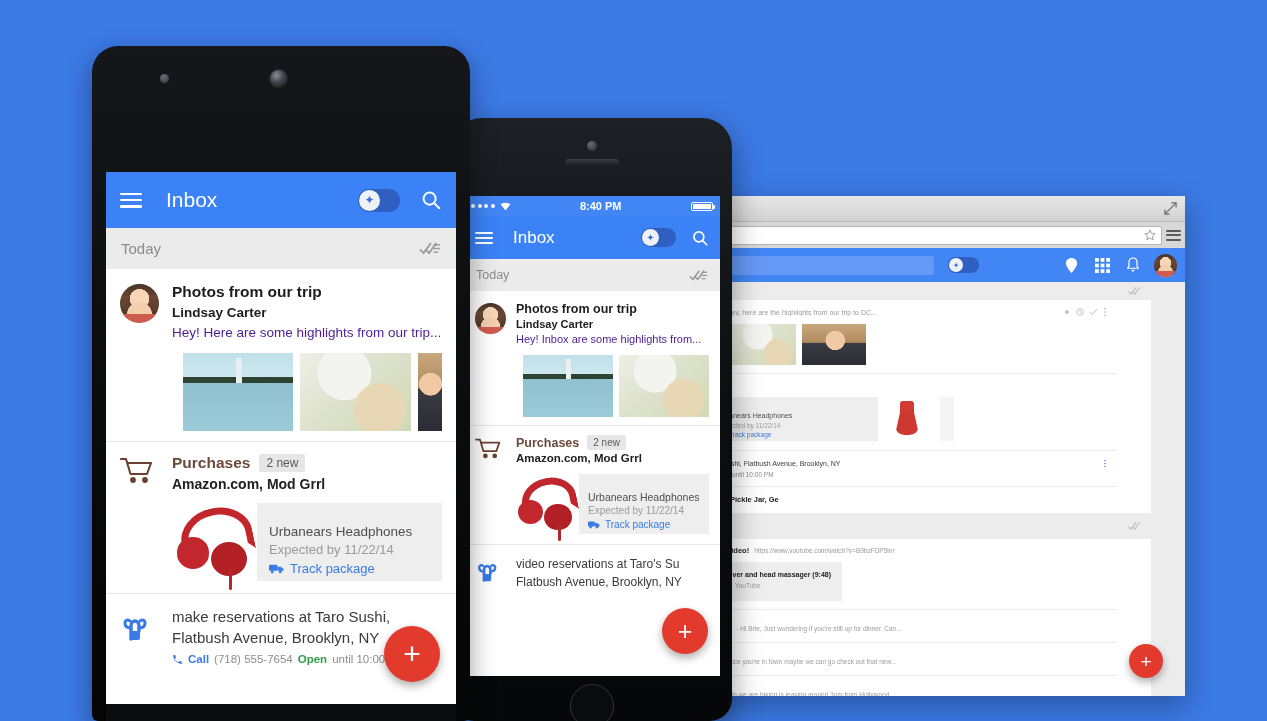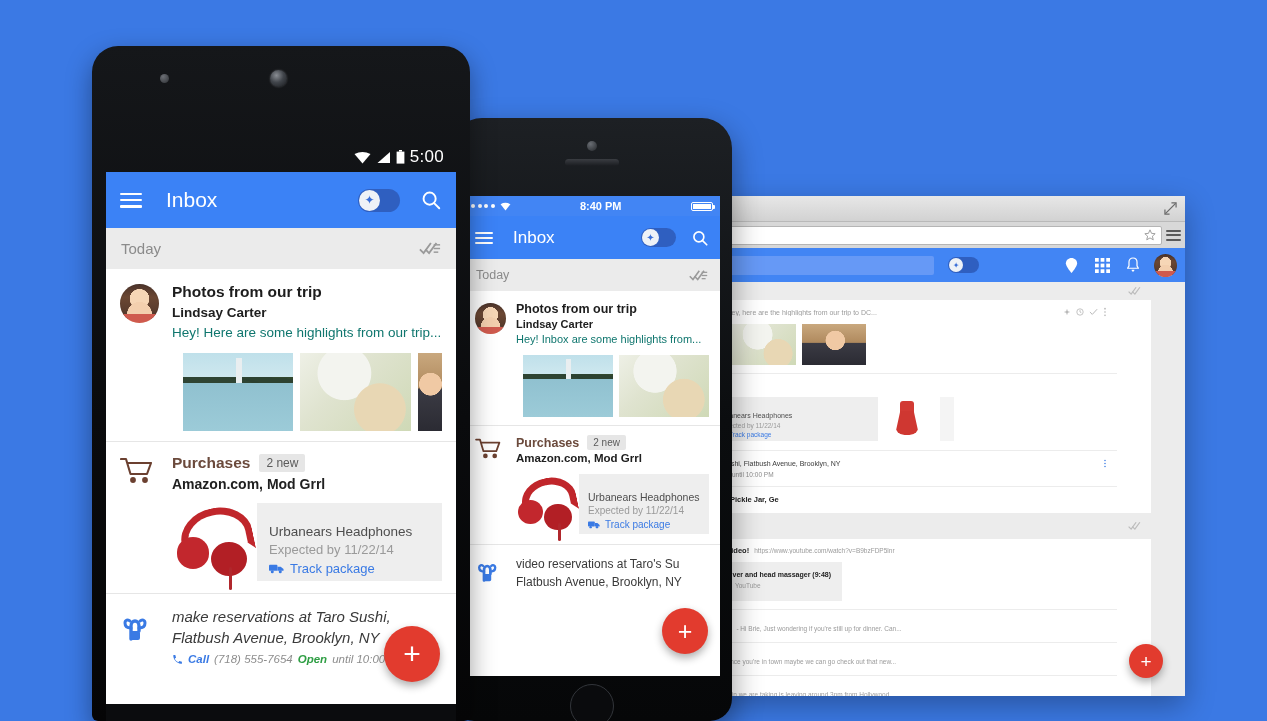--- a/index.html
+++ b/index.html
@@ -49,21 +49,21 @@
               display:flex; align-items:center; justify-content:center; color:#3a6fd8; }
 
   
   .todaybar { background:#ebebeb; display:flex; align-items:center;
               justify-content:space-between; color:#8b8b8b; }
 
   
   .thread { background:#fff; border-bottom:1px solid #e6e6e6; }
   .t-title { color:#1d1d1d; font-weight:bold; }
   .t-sender { color:#202020; font-weight:bold; }
-  .t-snippet { color:#0f766e; }
+  .t-snippet { color:#4c1d95; }
   .badge { background:#e6e6e6; color:#5b5b5b; border-radius:2px; display:inline-block; }
   .purch-label { color:#6b4a3c; font-weight:bold; }
   .card-grey { background:#eeeeee; }
   .card-title { color:#4e4e4e;margin-top:7px; }
   .card-sub { color:#9a9a9a; }
   .track { color:#3a7ae4; }
   .reserve-txt { color:#3a3a3a; }
   .call-lnk { color:#3a7ae4; font-weight:bold; }
   .open-lnk { color:#2f9e44; font-weight:bold; }
   .phone-num { color:#8d8d8d; }
@@ -179,33 +179,20 @@
   .d-bold { color:#222; font-weight:bold; }
 </style>
 </head>
 <body>
 
 <div class="abs" id="android-phone">
 
   <div class="abs a-led"></div>
   <div class="abs a-cam"></div>
 
-  <div class="abs a-statusbar">
-    <svg width="17" height="13" viewBox="0 0 17 13">
-      <path d="M8.5 12.5 L0.5 3 Q8.5 -1.2 16.5 3 Z" fill="#fff"></path>
-    </svg>
-    <svg width="15" height="13" viewBox="0 0 15 13">
-      <path d="M14 1 L14 12 L1.5 12 Z" fill="#fff"></path>
-    </svg>
-    <svg width="9" height="14" viewBox="0 0 9 14">
-      <rect x="3" y="0" width="3" height="1.6" fill="#fff"></rect>
-      <rect x="0.6" y="1.6" width="7.8" height="12" fill="#fff"></rect>
-    </svg>
-    <span class="a-clock">5:00</span>
-  </div>
 
   <div class="abs a-screen">
 
     <div class="appbar" style="height:56px; padding:0 14px;">
       <div class="hamburger" style="width:22px;height:15px;">
         <i style="height:2.5px"></i>
           <i style="height:2.5px"></i>
           <i style="height:2.5px"></i>
       </div>
       <span class="title" style="font-size:21px;margin-left:24px;">Inbox</span>
@@ -280,21 +267,21 @@
               <circle cx="3.5" cy="9" r="1.6" fill="#3a7ae4"></circle>
               <circle cx="12" cy="9" r="1.6" fill="#3a7ae4"></circle>
             </svg>
             <span class="track" style="font-size:13px;">Track package</span>
           </div>
         </div>
       </div>
     </div>
 
     <div class="thread" style="padding:12px 14px 12px 14px;border-bottom:none;">
-      <div style="display:flex;gap:13px;font-style:italic;">
+      <div style="display:flex;gap:13px;">
         <div style="flex:0 0 39px;margin-top:5px;">
           <svg width="32" height="30" viewBox="0 0 32 30">
             <path d="M11 28 V15 C11 12 13 10 15 10 C17 10 19 12 19 15 V20" fill="none" stroke="#3a7ae4" stroke-width="3.4" stroke-linecap="round"></path>
             <path d="M11 17 C7 17 5 15 5 12 C5 9 8 8 10 10" fill="none" stroke="#3a7ae4" stroke-width="3" stroke-linecap="round"></path>
             <path d="M19 17 C23 17 25 15 25 12 C25 9 22 8 20 10" fill="none" stroke="#3a7ae4" stroke-width="3" stroke-linecap="round"></path>
             <rect x="10" y="20" width="10" height="9" rx="2" fill="#3a7ae4"></rect>
           </svg>
         </div>
         <div style="flex:1;min-width:0">
           <div class="reserve-txt" style="font-size:15px;line-height:21px;">make reservations at Taro Sushi,</div>

